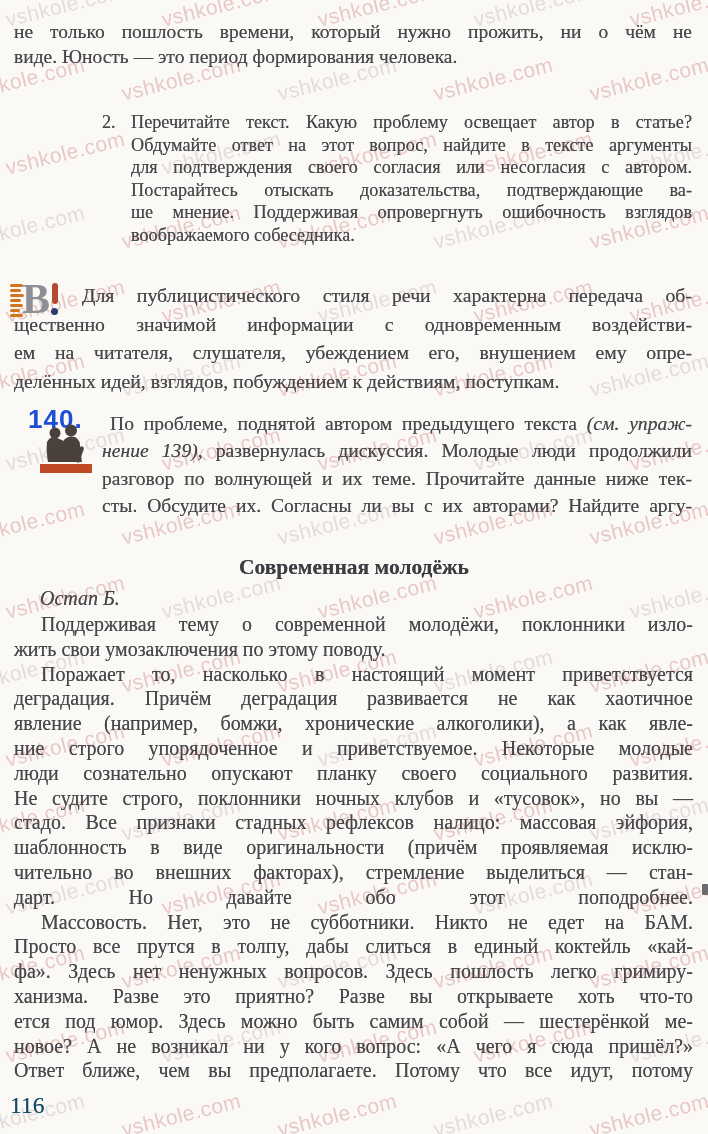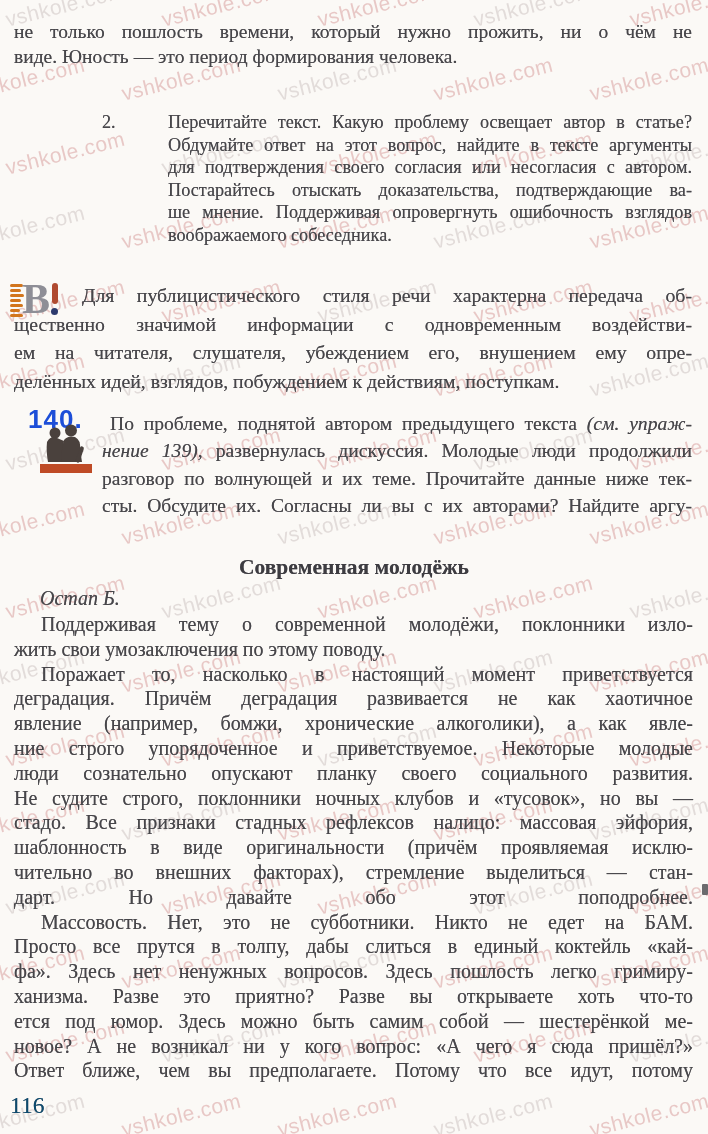--- a/index.html
+++ b/index.html
@@ -29,21 +29,21 @@
     white-space:normal;
   }
   .tline.noj{text-align-last:left;-moz-text-align-last:left;}
   .it{font-style:italic;margin-top:44px;}
   .txt{position:absolute;z-index:2;text-shadow:0 0 .5px rgba(62,60,66,.65);}
   
   #top-para{left:14px;top:20px;width:678px;font-size:19.5px;line-height:24.5px;}
   #attribution{left:0;top:73px;width:692px;text-align:right;font-style:italic;font-size:19.5px;}
   #task2{left:102px;top:111px;width:590px;display:flex;font-size:18.2px;line-height:22.6px;}
   #task2 .tnum{width:29px;flex:0 0 29px;}
-  #task2 .tbody{flex:1;margin-left:37px;}
+  #task2 .tbody{flex:1;}
   #note{left:14px;top:281px;width:678px;font-size:19.8px;line-height:28.6px;}
   #note .ind{text-indent:68px;}
   #exercise{left:102px;top:410px;width:590px;font-size:19.6px;line-height:27.4px;}
   #exercise .ind{text-indent:8px;}
   #essay-title{left:0;top:555px;width:708px;text-align:center;font-weight:bold;font-size:21.5px;color:#3d3c41;}
   #essay-author{left:40px;top:587px;font-style:italic;font-size:20px;}
   #essay{left:14px;top:612px;width:679px;font-size:20px;line-height:24.8px;}
   #essay .ind{text-indent:27px;}
   #page-number{left:10px;top:1092px;font-size:23.5px;color:#0c4a6e;}
   

